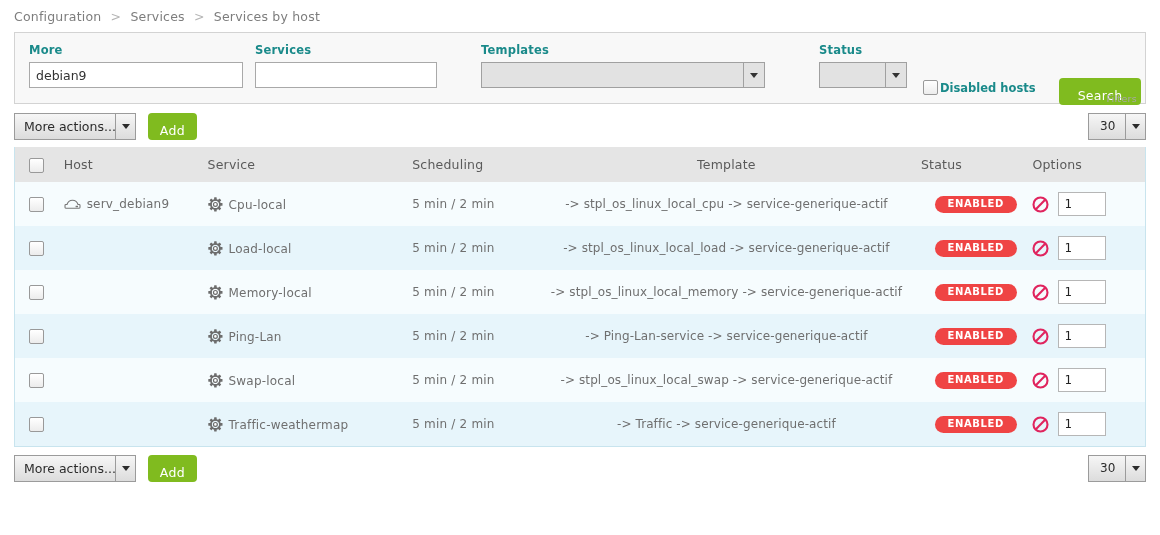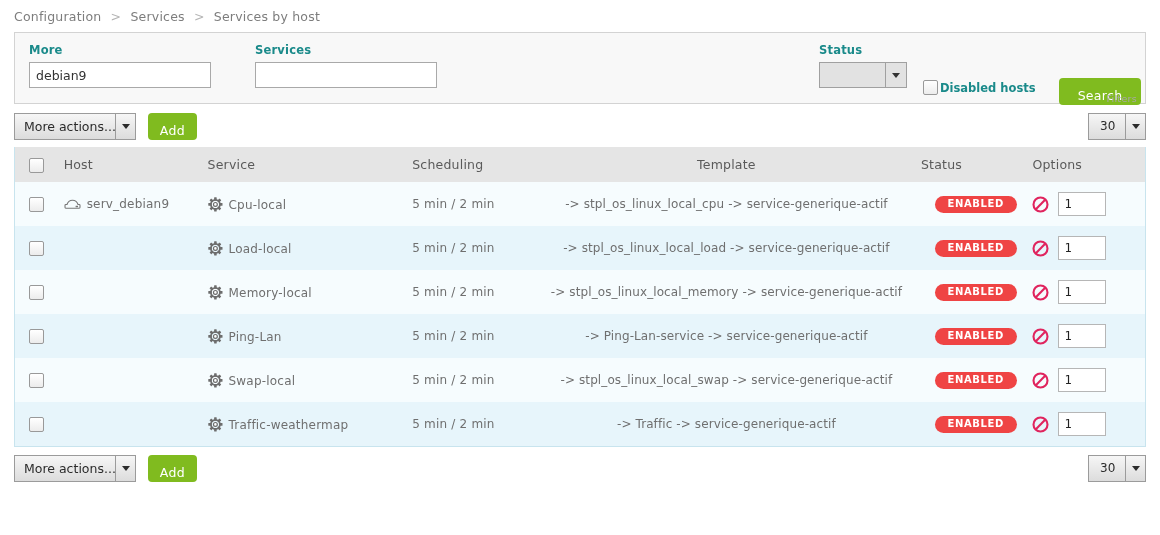--- a/index.html
+++ b/index.html
@@ -299,28 +299,34 @@
   <span class="sep">&gt;</span>
   <span class="crumb">Services</span>
   <span class="sep">&gt;</span>
   <span class="crumb">Services by host</span>
 </div>
 
 <div class="filter-panel">
 
   <div class="filter-field" style="left:14px;">
     <span class="filter-label">More</span>
-    <input class="text-input" style="width: 182px;" value="debian9">
+    <input class="text-input" style="width: 214px;" value="debian9">
   </div>
 
   <div class="filter-field" style="left:240px;">
     <span class="filter-label">Services</span>
     <input class="text-input" style="width: 182px;" value="">
   </div>
 
+  <div class="filter-field" style="left:466px;">
+    <span class="filter-label">Templates</span>
+    <div class="sel" style="width:284px;">
+      <span class="arrowbox"></span>
+    </div>
+  </div>
 
   <div class="filter-field" style="left:804px;">
     <span class="filter-label">Status</span>
     <div class="sel" style="width:88px;">
       <span class="arrowbox"></span>
     </div>
   </div>
 
   <div class="disabled-hosts">
     <span class="chk shaded"></span>

